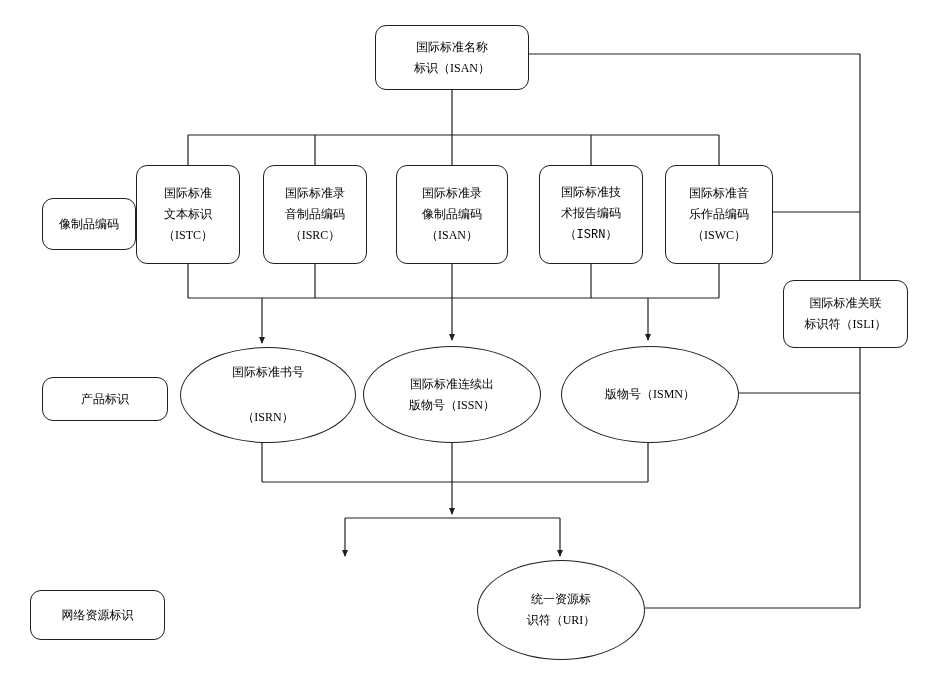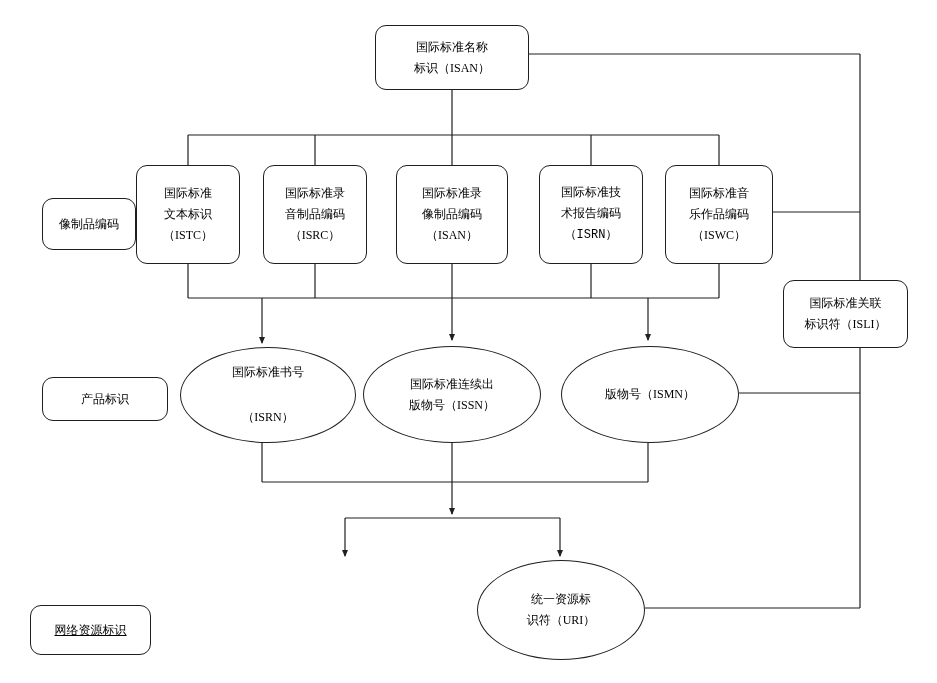--- a/index.html
+++ b/index.html
@@ -40,21 +40,21 @@
   #node-isni { left: 375px; top: 25px;  width: 154px; height: 65px; }
   #node-istc { left: 136px; top: 165px; width: 104px; height: 99px; }
   #node-isrc { left: 263px; top: 165px; width: 104px; height: 99px; }
   #node-isan { left: 396px; top: 165px; width: 112px; height: 99px; }
   #node-isrn { left: 539px; top: 165px; width: 104px; height: 99px; font-family: Liberation Mono, monospace; }
   #node-iswc { left: 665px; top: 165px; width: 108px; height: 99px; }
   #node-isli { left: 783px; top: 280px; width: 125px; height: 68px; }
 
   #label-content { left: 42px; top: 198px; width: 94px;  height: 52px; }
   #label-product { left: 42px; top: 377px; width: 126px; height: 44px; }
-  #label-network { left: 30px; top: 605px; width: 121px; height: 50px; text-decoration: underline; }
+  #label-network { left: 30px; top: 590px; width: 135px; height: 50px; }
 
   #node-isbn { left: 180px; top: 347px; width: 176px; height: 96px; gap: 24px; }
   #node-issn { left: 363px; top: 346px; width: 178px; height: 97px; }
   #node-ismn { left: 561px; top: 346px; width: 178px; height: 97px; }
   #node-doi  { left: 263px; top: 560px; width: 168px; height: 100px; }
   #node-uri  { left: 477px; top: 560px; width: 168px; height: 100px; }
 </style>
 </head>
 <body>
 

